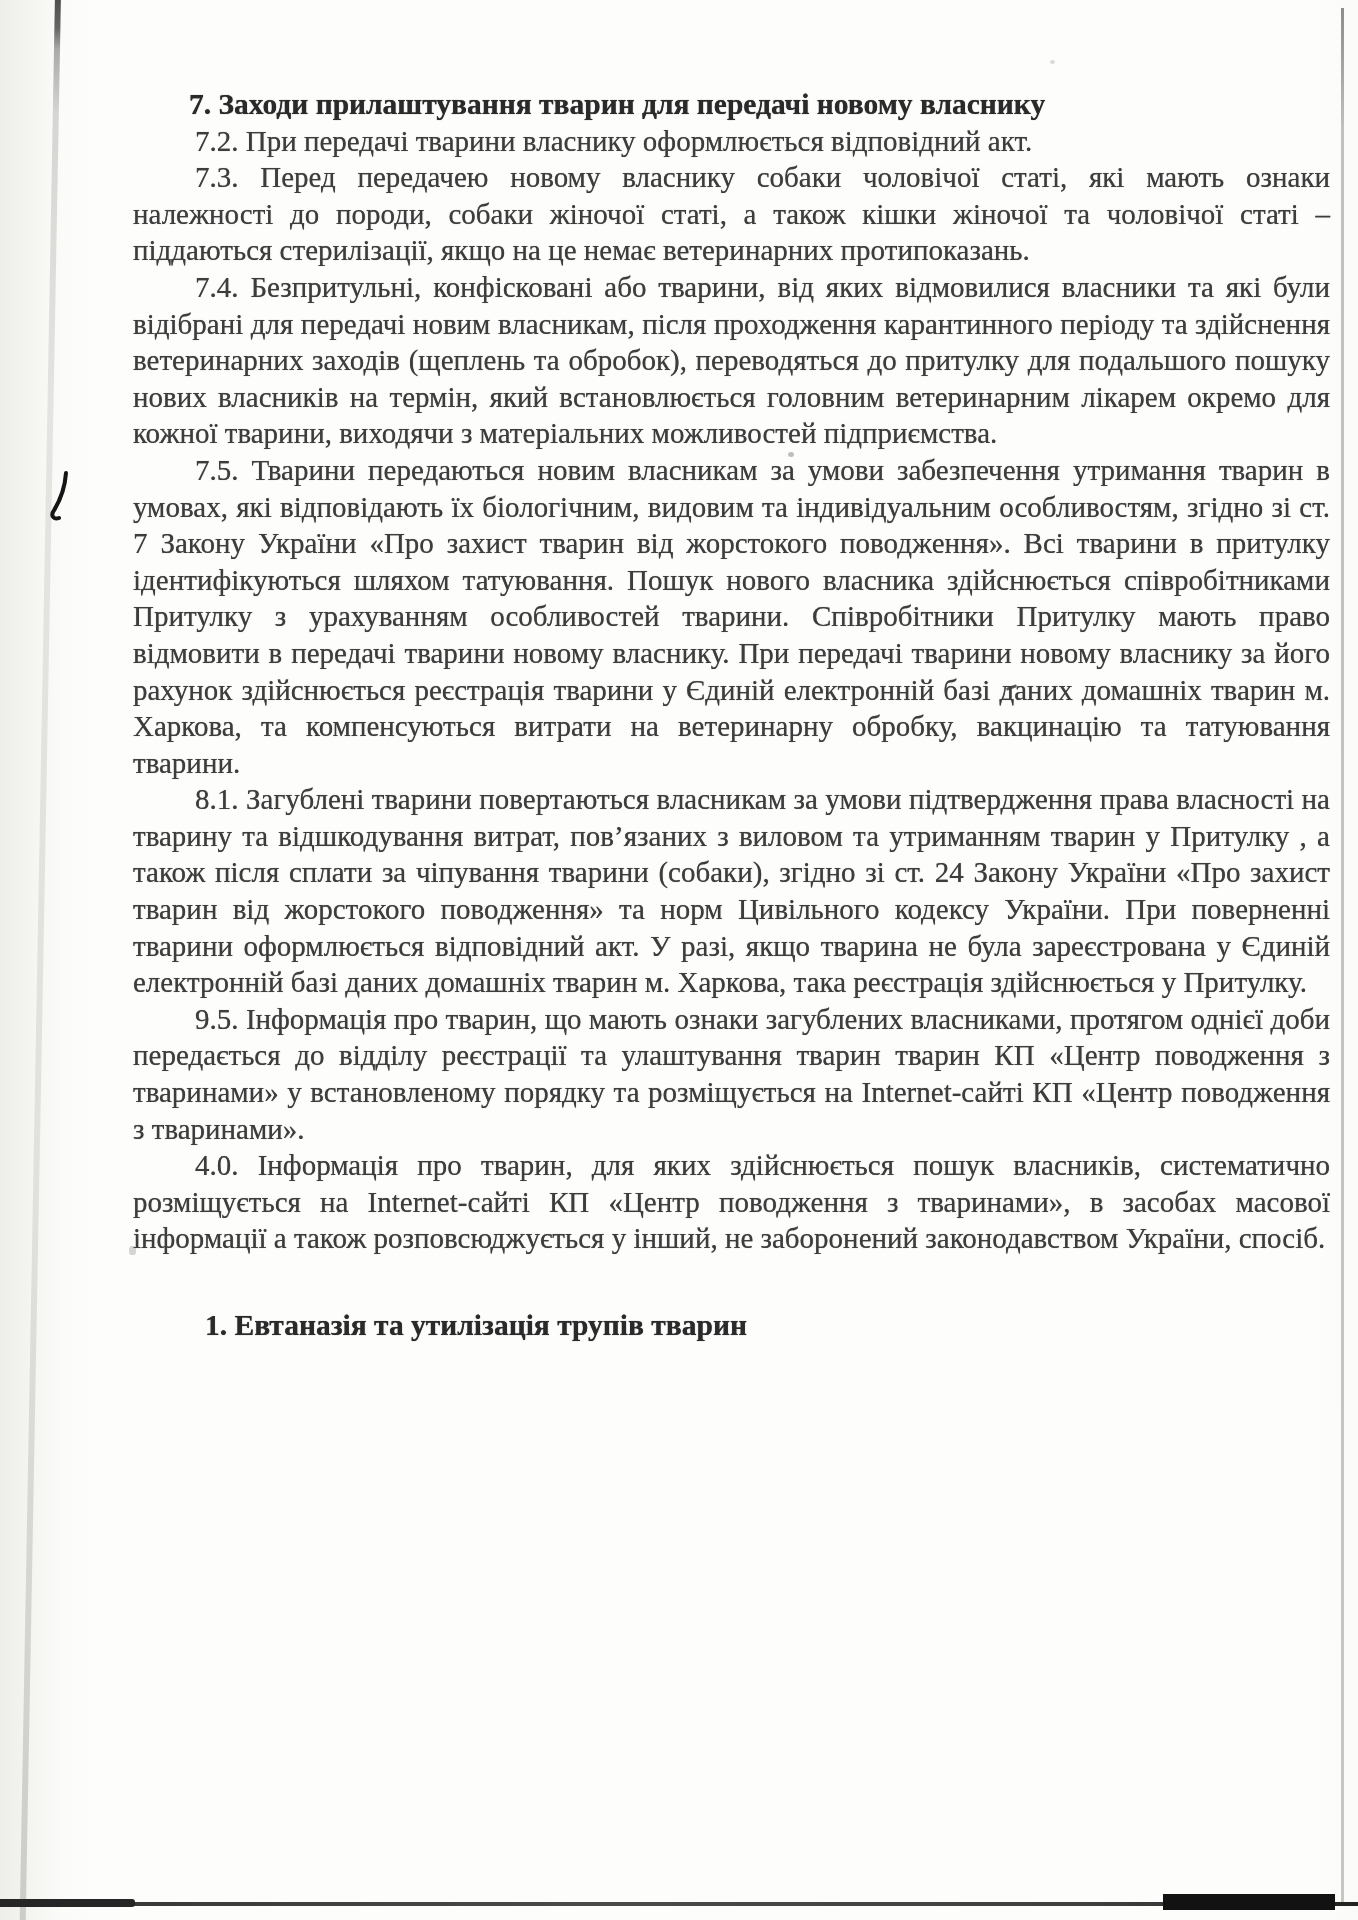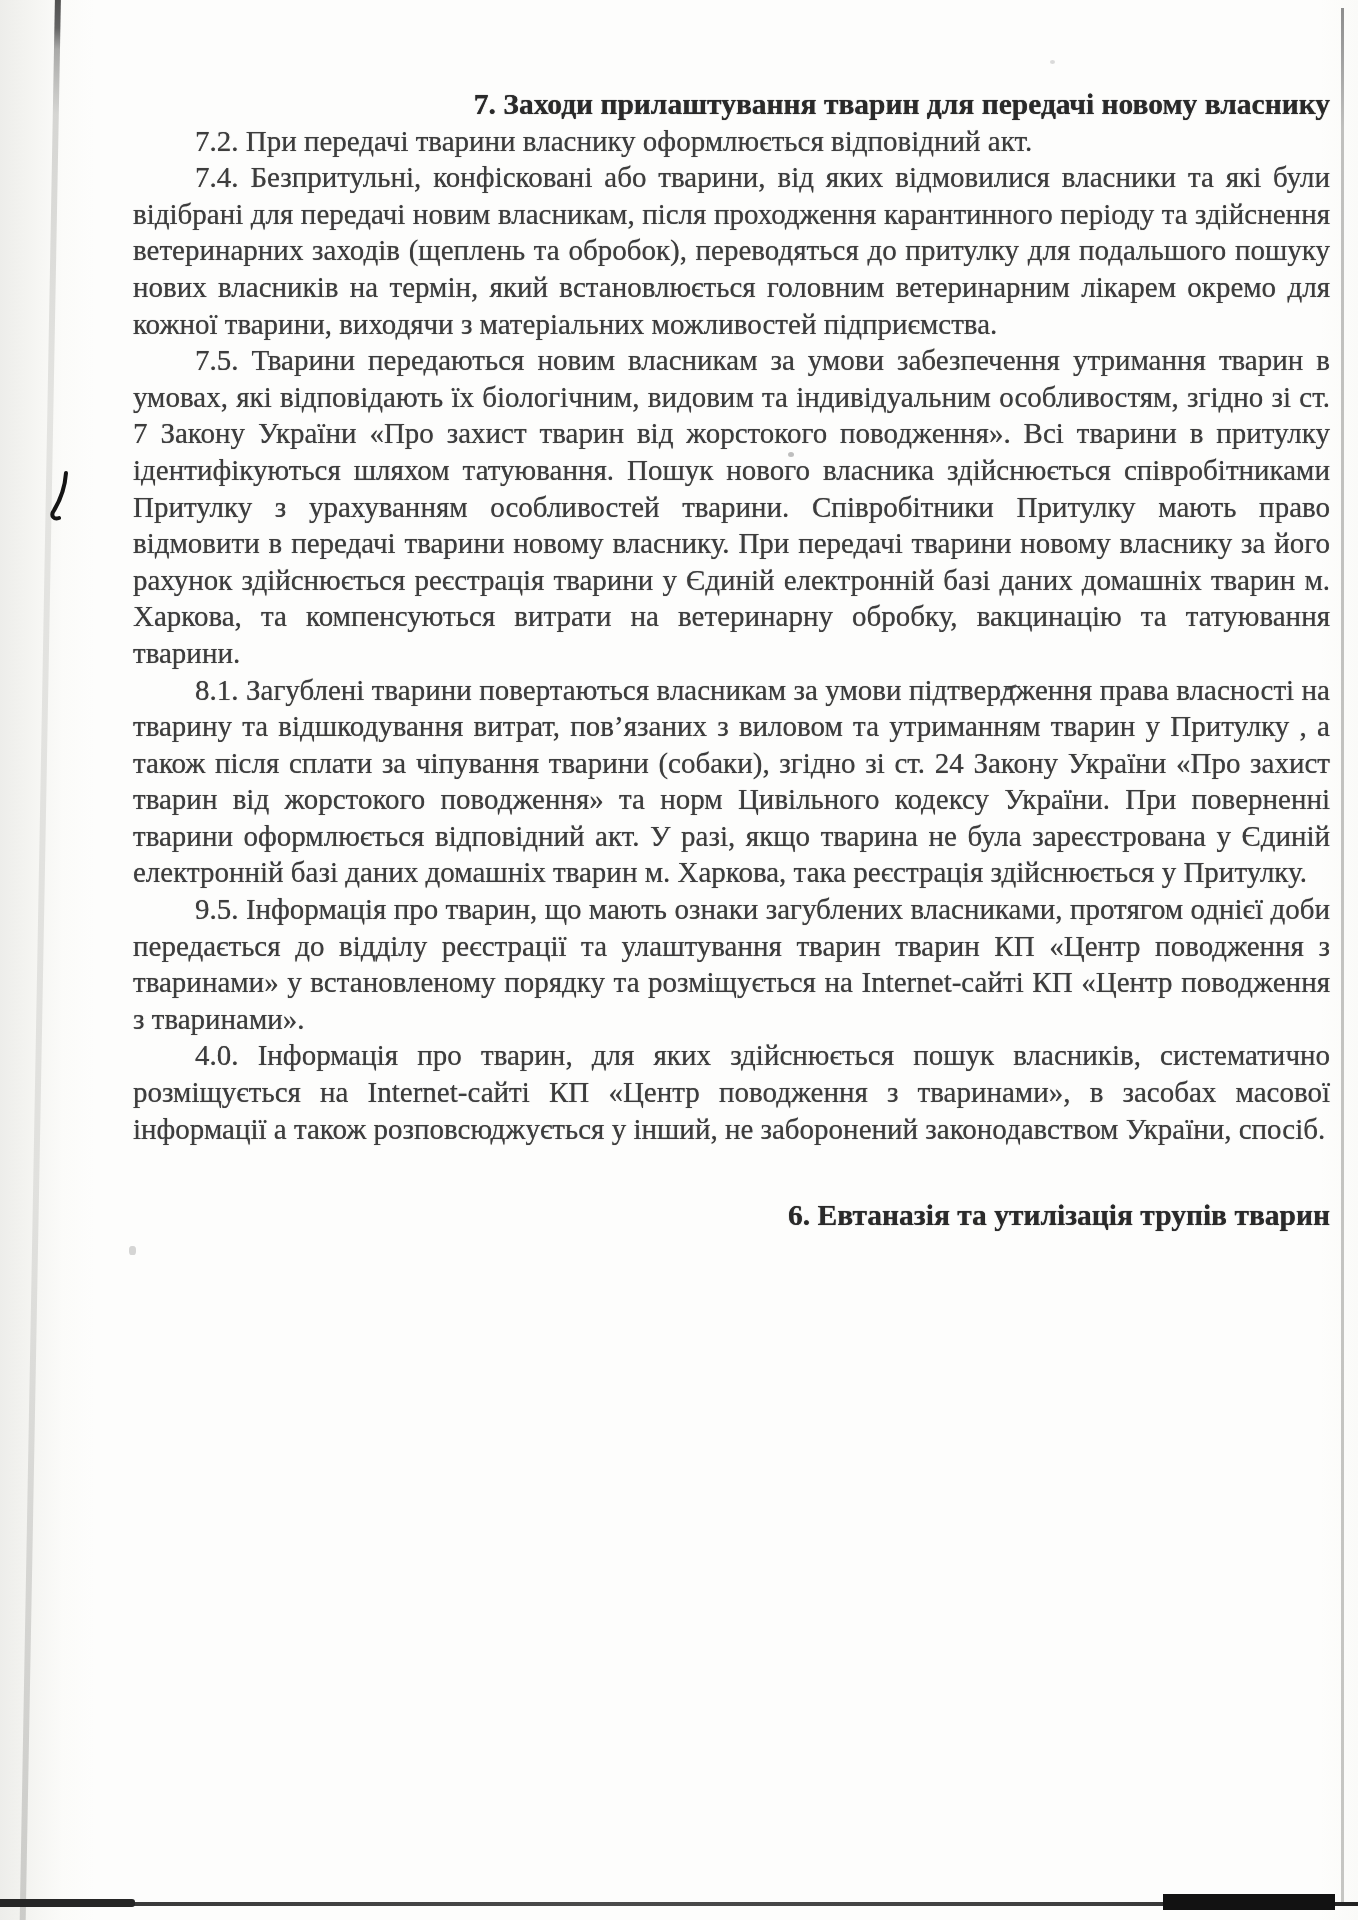--- a/index.html
+++ b/index.html
@@ -56,21 +56,21 @@
   .text-block {
     position:absolute; left:133px; top:86px; width:1197px;
     color:#3d3d3d;
     font-size:29px; line-height:36.6px;
     text-align:justify;
     text-shadow:0 0 0.7px rgba(70,70,70,.85);
   }
   .text-block p { text-indent:62px; }
   .text-block h2 {
     font-size:29.5px; font-weight:bold; color:#2a2a2a;
-    text-align:right; text-indent:56px;
+    text-align:left; text-indent:56px;
     text-shadow:0 0 0.8px rgba(40,40,40,.9);
   }
   h2.h8 { margin-top:37px; text-indent:70px; }
   h2.h9 { margin-top:50px; text-indent:72px; }
 </style>
 </head>
 <body>
 
 <div class="page">
 
@@ -85,23 +85,24 @@
   <div class="speck s1"></div>
   <div class="speck s2"></div>
   <div class="speck s3"></div>
   <div class="speck s4"></div>
   <div class="speck s5"></div>
 
   <main class="text-block">
 
     <h2>7. Заходи прилаштування тварин для передачі новому власнику</h2>
     <p>7.2. При передачі тварини власнику оформлюється відповідний акт.</p>
+    <p>7.3. Перед передачею новому власнику собаки чоловічої статі, які мають ознаки належності до породи, собаки жіночої статі, а також кішки жіночої та чоловічої статі – піддаються стерилізації, якщо на це немає ветеринарних протипоказань.</p>
     <p>7.4. Безпритульні, конфісковані або тварини, від яких відмовилися власники та які були відібрані для передачі новим власникам, після проходження карантинного періоду та здійснення ветеринарних заходів (щеплень та обробок), переводяться до притулку для подальшого пошуку нових власників на термін, який встановлюється головним ветеринарним лікарем окремо для кожної тварини, виходячи з матеріальних можливостей підприємства.</p>
     <p>7.5. Тварини передаються новим власникам за умови забезпечення утримання тварин  в умовах, які відповідають їх біологічним, видовим та індивідуальним особливостям, згідно зі ст. 7 Закону України «Про захист тварин від жорстокого поводження». Всі тварини в притулку ідентифікуються шляхом татуювання. Пошук нового власника здійснюється співробітниками Притулку з урахуванням особливостей тварини. Співробітники Притулку мають право відмовити в передачі тварини новому власнику. При передачі тварини новому власнику за його рахунок здійснюється реєстрація тварини у Єдиній електронній базі даних домашніх тварин м. Харкова, та компенсуються витрати на ветеринарну обробку, вакцинацію  та татуювання тварини.</p>
 
     <p>8.1. Загублені тварини повертаються власникам за умови підтвердження права власності на тварину та відшкодування витрат, пов’язаних з виловом та утриманням тварин у Притулку , а також після сплати за чіпування тварини (собаки), згідно зі ст. 24 Закону України «Про захист тварин від жорстокого поводження» та норм Цивільного кодексу України. При поверненні тварини оформлюється відповідний акт. У разі, якщо тварина не була зареєстрована у Єдиній електронній базі даних домашніх тварин м. Харкова, така реєстрація здійснюється у Притулку.</p>
     <p>9.5. Інформація про тварин, що мають ознаки загублених власниками, протягом однієї доби передається до відділу реєстрації та улаштування тварин тварин КП «Центр поводження з тваринами» у встановленому порядку та розміщується на Internet-сайті КП «Центр поводження з тваринами».</p>
     <p>4.0. Інформація про тварин, для яких здійснюється пошук власників, систематично розміщується на Internet-сайті КП «Центр поводження з тваринами», в засобах масової інформації а також розповсюджується  у інший, не заборонений законодавством України, спосіб.</p>
 
-    <h2 class="h9">6. Евтаназія та утилізація трупів тварин</h2>
+    <h2 class="h9">1. Евтаназія та утилізація трупів тварин</h2>
 
   </main>
 </div>
 
 </body></html>

